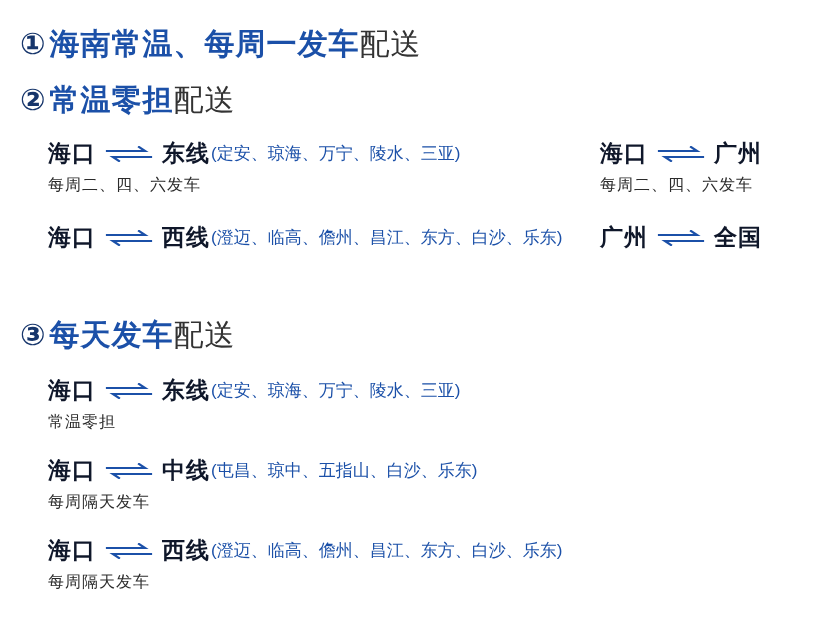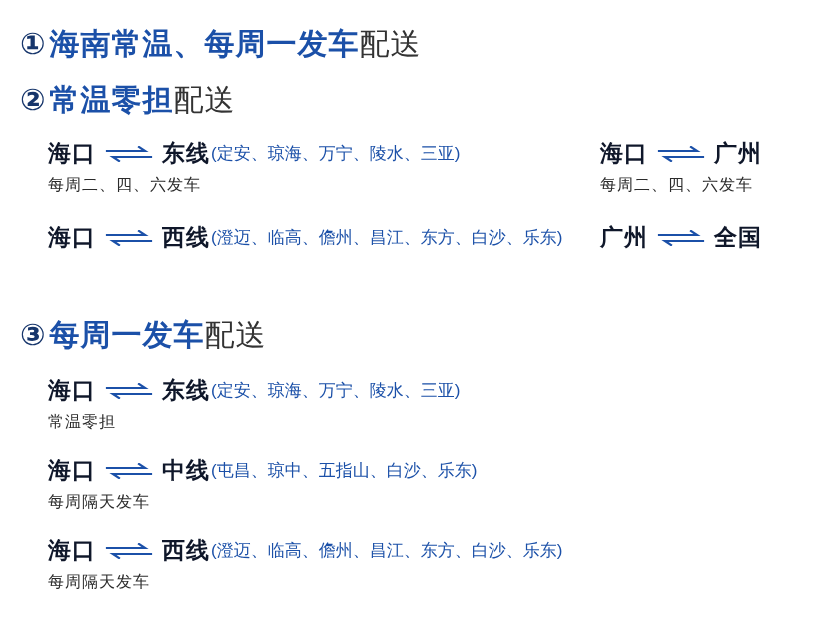--- a/index.html
+++ b/index.html
@@ -173,21 +173,21 @@
           </svg>
         </span>
         <span class="node">全国</span>
         <span class="detail"></span>
       </div>
     </div>
   </div>
 
   <div class="section-head" id="sec3">
     <span class="sec-num">③</span>
-    <span class="sec-strong">每周一发车</span>
+    <span class="sec-strong">每天发车</span>
     <span class="sec-weak">配送</span>
   </div>
 
   <div class="routes-left" id="g3-left">
     <div class="route tight">
       <div class="route-line">
         <span class="node">海口</span>
         <span class="arrows">
           <svg width="48" height="16" viewBox="0 0 48 16" xmlns="http://www.w3.org/2000/svg">
             <path d="M2 5 H40 L34 1" fill="none" stroke="#1b50a8" stroke-width="2.2" stroke-linecap="square"></path>

